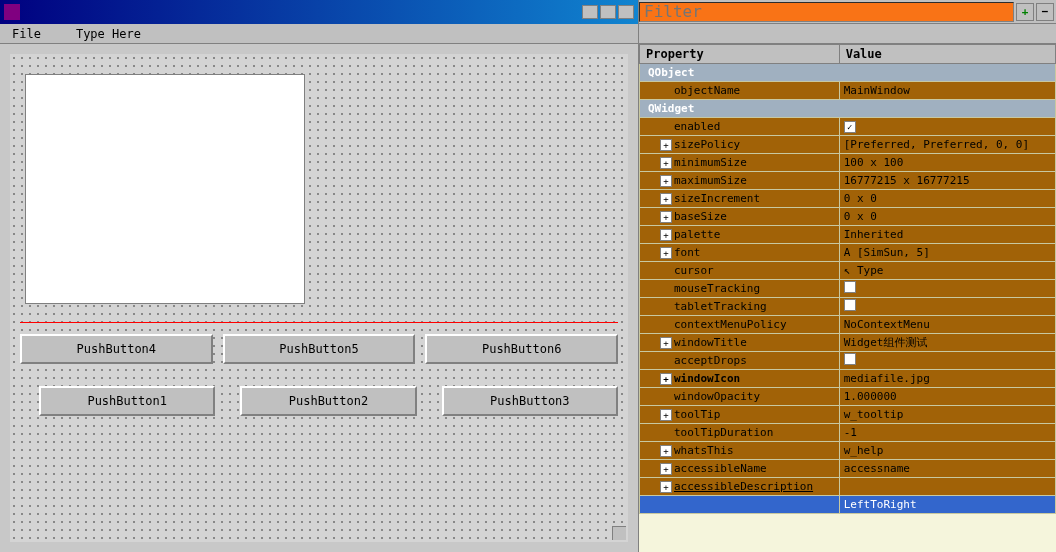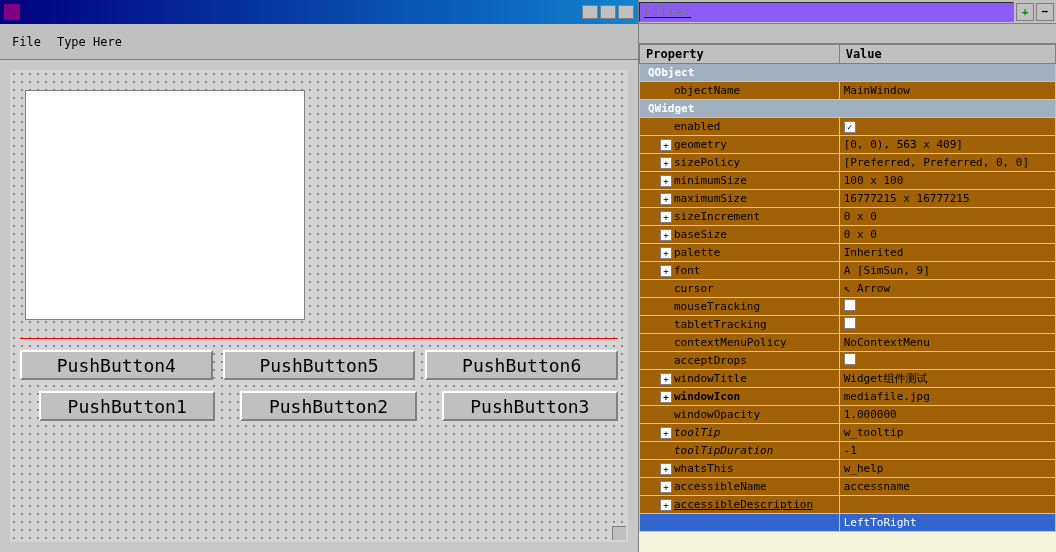--- a/index.html
+++ b/index.html
@@ -61,25 +61,26 @@
       align-items: center;
       justify-content: center;
       font-size: 9px;
       color: black;
       cursor: pointer;
     }
 
     
     .menubar {
       background: #c0c0c0;
-      height: 36px;
+      height: 20px;
       display: flex;
       align-items: center;
       padding: 0 4px;
       border-bottom: 1px solid #808080;
+      gap: 19px;
     }
     .menubar-item {
       padding: 2px 8px;
       font-size: 12px;
       cursor: pointer;
     }
 
     
     .widget-canvas {
       flex: 1;
@@ -126,39 +127,39 @@
       position: absolute;
       top: 280px;
       left: 10px;
       right: 10px;
       display: flex;
       gap: 10px;
     }
     
     .buttons-row2 {
       position: absolute;
-      top: 321px;
+      top: 332px;
       left: 10px;
       right: 10px;
       display: flex;
       gap: 25px;
       padding-left: 19px;
     }
 
     .push-btn {
       flex: 1;
       height: 30px;
       background: #c0c0c0;
       border: 2px solid;
       border-color: #ffffff #808080 #808080 #ffffff;
       cursor: pointer;
       display: flex;
       align-items: center;
       justify-content: center;
-      font-size: 18px;
+      font-size: 12px;
       font-family: 'SimSun', monospace;
     }
 
     
     .resize-handle {
       position: absolute;
       bottom: 2px;
       right: 2px;
       width: 14px;
       height: 14px;
@@ -182,25 +183,24 @@
       height: 24px;
       background: #c0c0c0;
       display: flex;
       align-items: center;
       border-bottom: 1px solid #808080;
     }
     .filter-input {
       flex: 1;
       height: 20px;
       border: 1px inset #808080;
-      background: #8b5cf6;
+      background: #f97316;
       padding: 2px 4px;
-      font-size: 13px;
+      font-size: 16px;
       font-family: 'SimSun', monospace;
-      text-decoration: underline;
     }
     .filter-actions {
       display: flex;
       gap: 2px;
       padding: 0 2px;
     }
     .filter-btn {
       width: 18px;
       height: 18px;
       display: flex;
@@ -367,24 +367,20 @@
             <td>MainWindow</td>
           </tr>
           <tr class="section-header">
             <td colspan="2"><span style="padding-left:4px; font-weight:bold;">QWidget</span></td>
           </tr>
           <tr>
             <td><span style="padding-left:16px;"><span style="display:inline-block;width:14px;"></span>enabled</span></td>
             <td><span class="checkbox-val">✓</span></td>
           </tr>
           <tr>
-            <td><span style="padding-left:16px;"><span class="expand-icon">+</span>geometry</span></td>
-            <td>[0, 0), 563 x 409]</td>
-          </tr>
-          <tr>
             <td><span style="padding-left:16px;"><span class="expand-icon">+</span>sizePolicy</span></td>
             <td>[Preferred, Preferred, 0, 0]</td>
           </tr>
           <tr>
             <td><span style="padding-left:16px;"><span class="expand-icon">+</span>minimumSize</span></td>
             <td>100 x 100</td>
           </tr>
           <tr>
             <td><span style="padding-left:16px;"><span class="expand-icon">+</span>maximumSize</span></td>
             <td>16777215 x 16777215</td>
@@ -396,60 +392,60 @@
           <tr>
             <td><span style="padding-left:16px;"><span class="expand-icon">+</span>baseSize</span></td>
             <td>0 x 0</td>
           </tr>
           <tr>
             <td><span style="padding-left:16px;"><span class="expand-icon">+</span>palette</span></td>
             <td>Inherited</td>
           </tr>
           <tr>
             <td><span style="padding-left:16px;"><span class="expand-icon">+</span>font</span></td>
-            <td>A  [SimSun, 9]</td>
+            <td>A  [SimSun, 5]</td>
           </tr>
           <tr>
             <td><span style="padding-left:16px;"><span style="display:inline-block;width:14px;"></span>cursor</span></td>
-            <td>↖ Arrow</td>
+            <td>↖ Type</td>
           </tr>
           <tr>
             <td><span style="padding-left:16px;"><span style="display:inline-block;width:14px;"></span>mouseTracking</span></td>
             <td><span class="checkbox-val"></span></td>
           </tr>
           <tr>
             <td><span style="padding-left:16px;"><span style="display:inline-block;width:14px;"></span>tabletTracking</span></td>
             <td><span class="checkbox-val"></span></td>
           </tr>
           <tr>
             <td><span style="padding-left:16px;"><span style="display:inline-block;width:14px;"></span>contextMenuPolicy</span></td>
             <td>NoContextMenu</td>
           </tr>
           <tr>
+            <td><span style="padding-left:16px;"><span class="expand-icon">+</span>windowTitle</span></td>
+            <td>Widget组件测试</td>
+          </tr>
+          <tr>
             <td><span style="padding-left:16px;"><span style="display:inline-block;width:14px;"></span>acceptDrops</span></td>
             <td><span class="checkbox-val"></span></td>
           </tr>
           <tr>
-            <td><span style="padding-left:16px;"><span class="expand-icon">+</span>windowTitle</span></td>
-            <td>Widget组件测试</td>
-          </tr>
-          <tr>
             <td><span style="padding-left:16px;font-weight:bold;"><span class="expand-icon">+</span>windowIcon</span></td>
             <td>mediafile.jpg</td>
           </tr>
           <tr>
             <td><span style="padding-left:16px;"><span style="display:inline-block;width:14px;"></span>windowOpacity</span></td>
             <td>1.000000</td>
           </tr>
           <tr>
-            <td><span style="padding-left:16px;font-style:italic;"><span class="expand-icon">+</span>toolTip</span></td>
+            <td><span style="padding-left:16px;"><span class="expand-icon">+</span>toolTip</span></td>
             <td>w_tooltip</td>
           </tr>
           <tr>
-            <td><span style="padding-left:16px;font-style:italic;"><span style="display:inline-block;width:14px;"></span>toolTipDuration</span></td>
+            <td><span style="padding-left:16px;"><span style="display:inline-block;width:14px;"></span>toolTipDuration</span></td>
             <td>-1</td>
           </tr>
           <tr>
             <td><span style="padding-left:16px;"><span class="expand-icon">+</span>whatsThis</span></td>
             <td>w_help</td>
           </tr>
           <tr>
             <td><span style="padding-left:16px;"><span class="expand-icon">+</span>accessibleName</span></td>
             <td>accessname</td>
           </tr>

